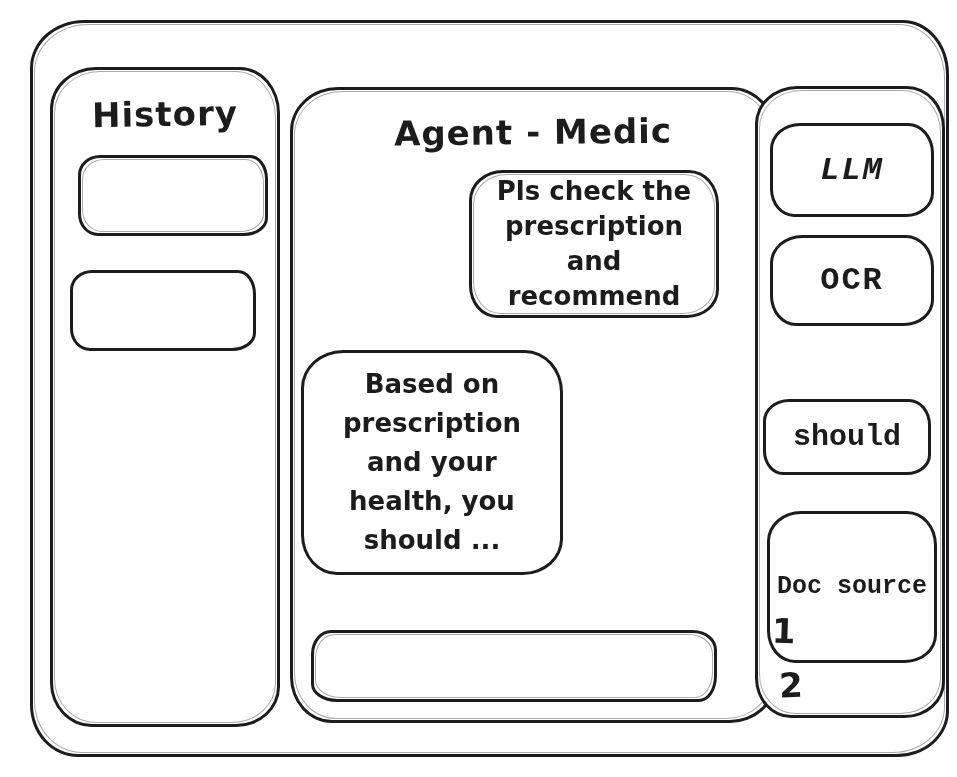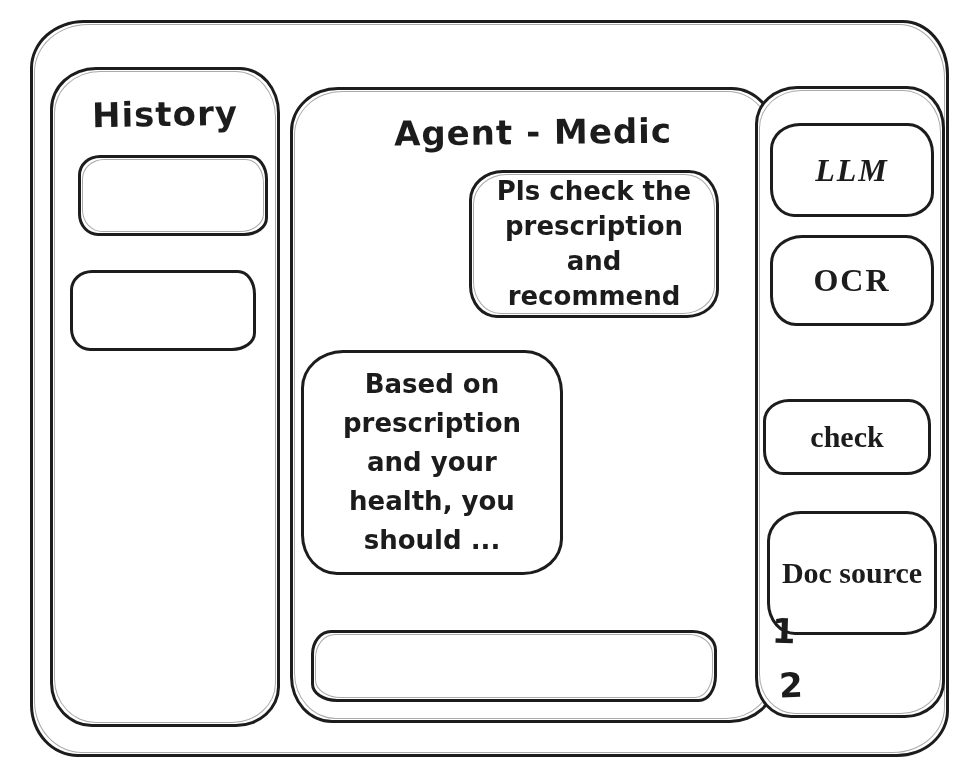--- a/index.html
+++ b/index.html
@@ -60,30 +60,30 @@
     border-radius:20px 24px 18px 26px / 24px 20px 26px 18px;
     cursor:text;
   }
   
   .tools-panel{
     left:722px;top:63px;width:190px;height:632px;
     border-radius:42px 38px 40px 36px / 38px 42px 36px 40px;
   }
   .tool-btn{
     position:absolute;background:#ffffff;border:3px solid #1c1c1c;box-sizing:border-box;
-    font-family:Liberation Serif, serif;color:#1c1c1c;font-weight:bold;cursor:pointer;
+    font-family:Liberation Mono, monospace;color:#1c1c1c;font-weight:bold;cursor:pointer;
     display:flex;align-items:center;justify-content:center;text-align:center;padding:0 0;
   }
   .btn-llm{left:12px;top:34px;width:164px;height:94px;font-size:32px;
     border-radius:30px 26px 28px 24px / 26px 30px 24px 28px;letter-spacing:2px;font-style:italic;}
   .btn-ocr{left:12px;top:146px;width:164px;height:91px;font-size:32px;
     border-radius:32px 28px 30px 26px / 28px 32px 26px 30px;letter-spacing:2px;}
   .btn-params{left:5px;top:310px;width:168px;height:76px;font-size:30px;
     border-radius:26px 22px 24px 20px / 22px 26px 20px 24px;}
-  .btn-doc{left:9px;top:422px;width:170px;height:124px;font-size:30px;line-height:1.45;
+  .btn-doc{left:9px;top:422px;width:170px;height:152px;font-size:25px;line-height:1.45;
     border-radius:34px 30px 32px 28px / 30px 34px 28px 32px;}
   .doc-num{
     position:absolute;font-size:34px;font-weight:bold;z-index:3;background:transparent;
   }
   .num-1{left:14px;top:522px;transform:rotate(2deg);}
   .num-2{left:21px;top:576px;transform:rotate(-2deg);}
 </style>
 </head>
 <body>
 
@@ -106,20 +106,20 @@
       <div class="sk bubble agent-bubble">
         <span>Based on prescription and your health, you should ...</span>
       </div>
 
       <div class="sk input-box dbl"></div>
     </main>
 
     <aside class="sk tools-panel dbl">
       <button class="tool-btn btn-llm">LLM</button>
       <button class="tool-btn btn-ocr">OCR</button>
-      <button class="tool-btn btn-params">check</button>
+      <button class="tool-btn btn-params">should</button>
       <button class="tool-btn btn-doc">Doc source</button>
       <div class="doc-num num-1">1</div>
       <div class="doc-num num-2">2</div>
     </aside>
 
   </div>
 </div>
 
 </body></html>

